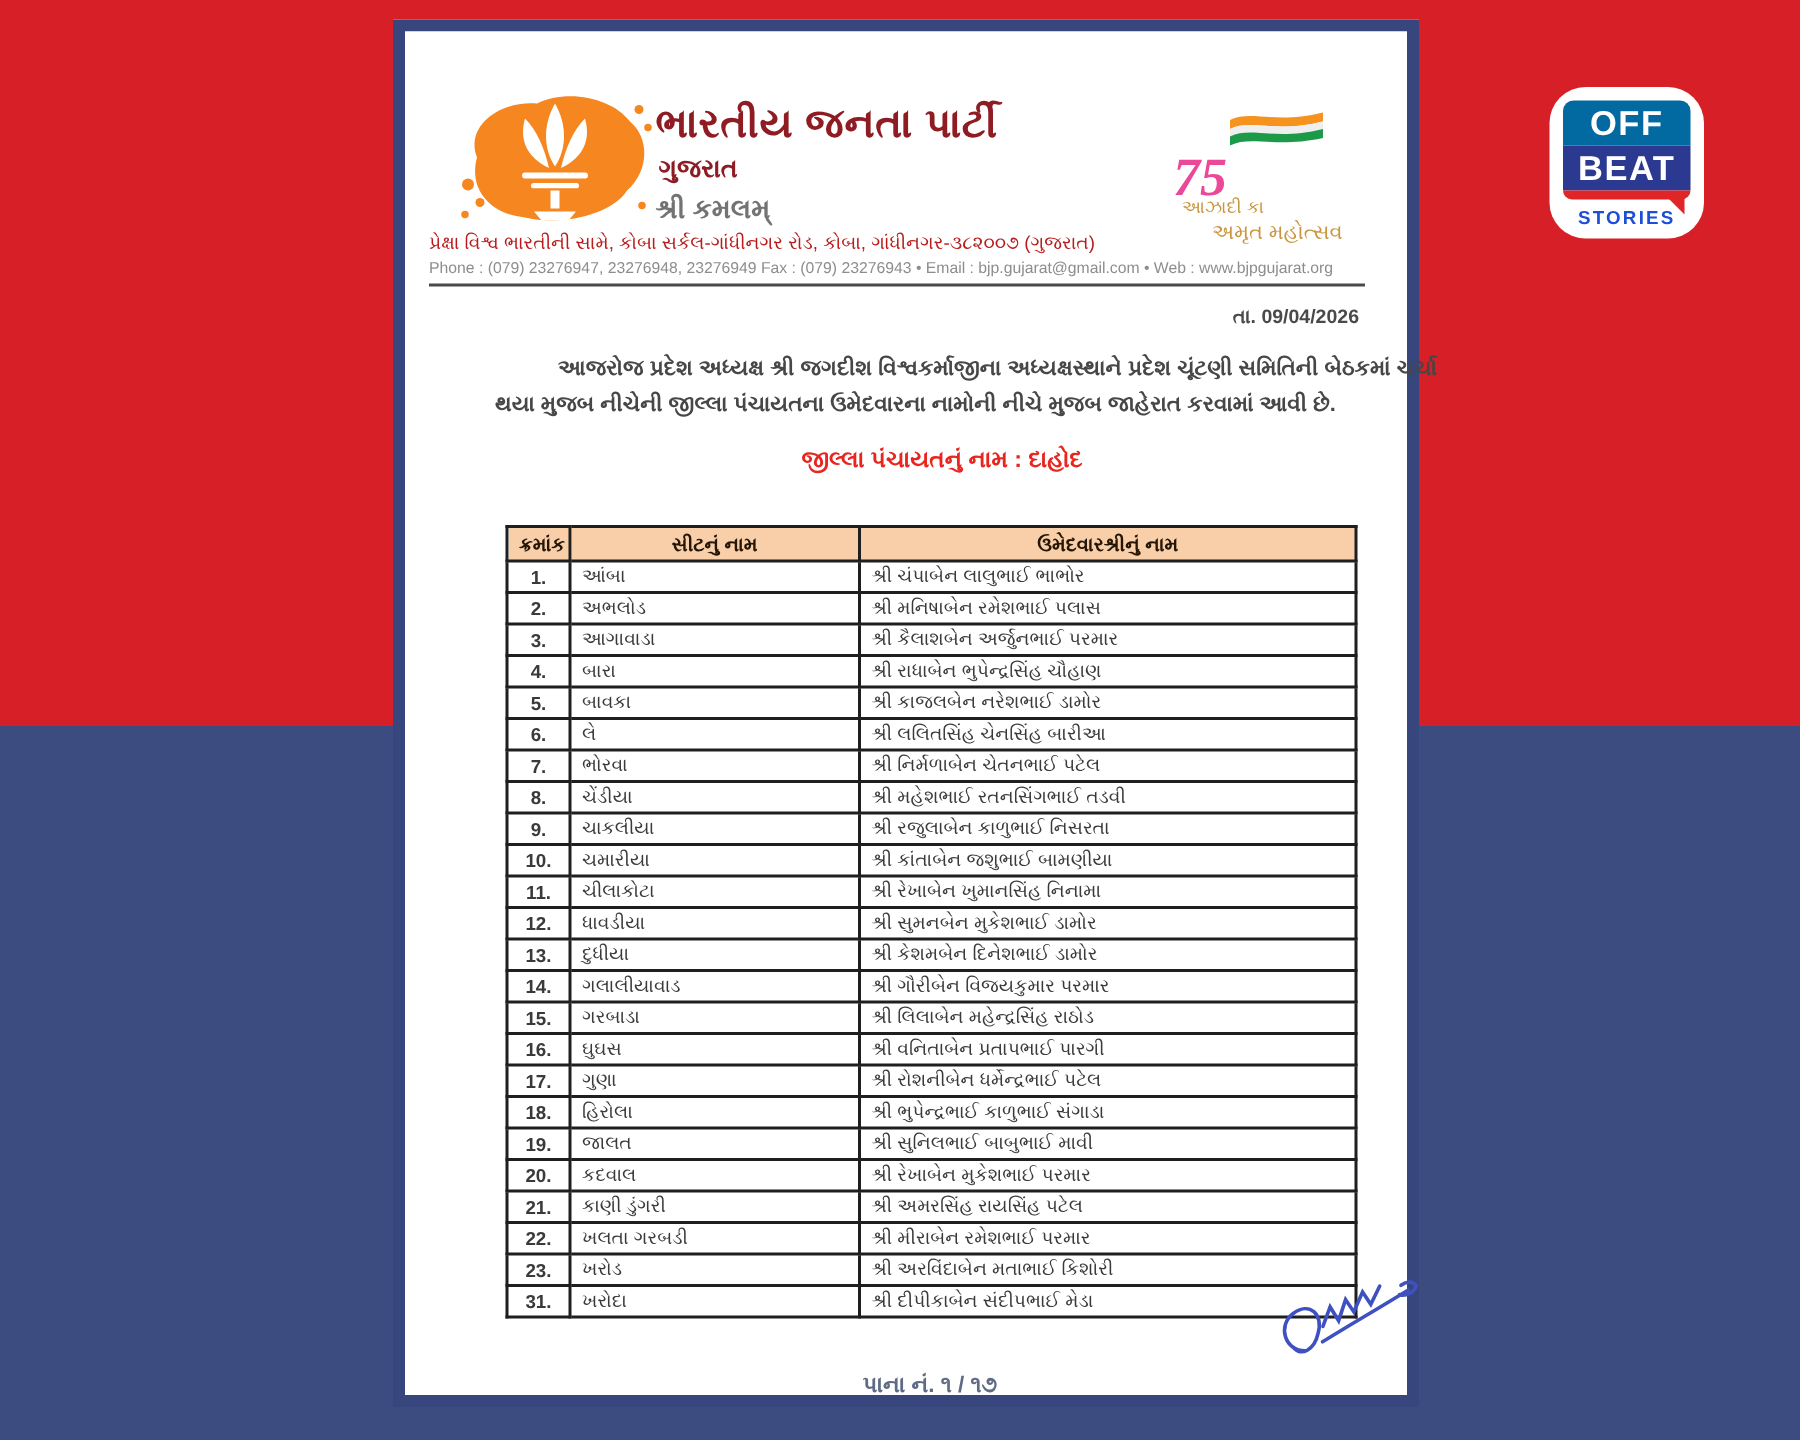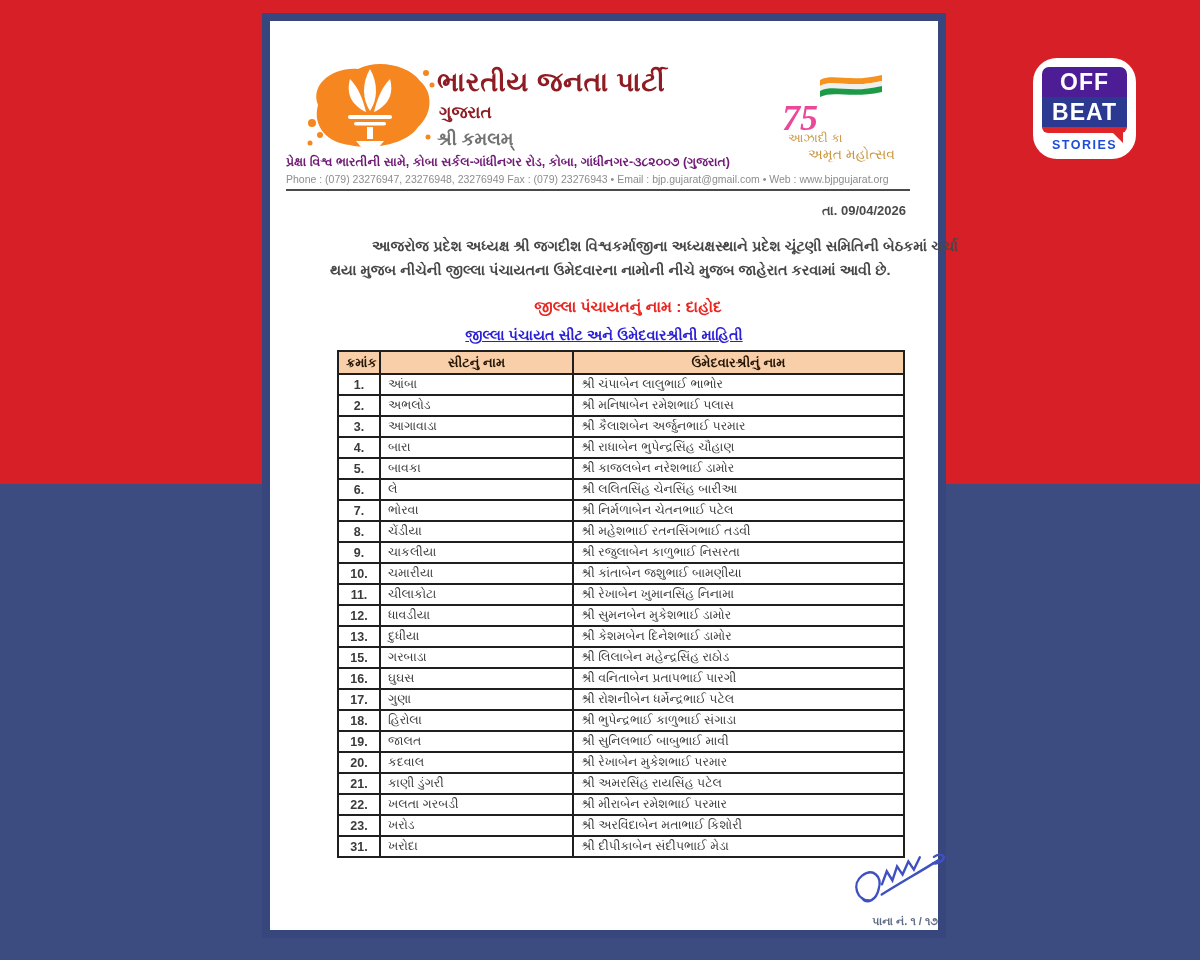--- a/index.html
+++ b/index.html
@@ -21,21 +21,21 @@
   .state-name { position:absolute; left:169px; top:82px; font-size:17px; font-weight:bold; color:#8e1c22; }
   .kamalam { position:absolute; left:167px; top:108px; font-size:18px; color:#737373; font-weight:bold; }
   .amrit { position:absolute; left:512px; top:50px; width:140px; }
   .amrit-top { display:flex; align-items:flex-start; }
   .amrit-75 { font-family:"Liberation Serif","DejaVu Serif",serif; font-style:italic;
     font-size:36px; line-height:30px; color:#ec4899; font-weight:bold;margin-top:32px; }
   .amrit-flag { margin-left:2px; margin-top:2px; }
   .amrit-l1 { font-size:12px; color:#c9963f; margin-left:6px; margin-top:-2px; }
   .amrit-l2 { font-size:14px; color:#c9963f; margin-left:26px; margin-top:1px; }
   .addr { position:absolute; left:16px; top:134px; width:636px; font-size:12.5px;
-    color:#701a75; font-weight:bold; }
+    color:#b91c1c; font-weight:normal; }
   .contact { position:absolute; left:16px; top:152px; width:636px; font-size:10.5px; color:#8d8d8d; }
   .head-rule { position:absolute; left:16px; top:168px; width:624px; height:0;
     border-top:2px solid #4a4a4a; }
 
   .date-line { position:absolute; right:32px; top:182px; font-size:13px; color:#4a4a4a; font-weight:bold; }
 
   .intro { position:absolute; left:16px; top:214px; width:628px; font-size:14.5px; line-height:1.65;
     color:#474747; text-align:justify; text-indent:42px; font-weight:bold;margin-left:44px; }
 
   .heading-red { position:absolute; left:0; top:277px; width:668px; text-align:center;
@@ -49,27 +49,27 @@
     border-collapse:collapse; table-layout:fixed; }
   .cand-table th, .cand-table td { border:2px solid #1f1f1f; font-size:12.5px;
     color:#3a3a3a; height:21px; padding:1px 7px; overflow:hidden; white-space:nowrap; }
   .cand-table th { background:#f8cfa8; color:#241505; font-weight:bold; text-align:center;
     font-size:13px; height:23px; }
   .col-serial { width:42px; text-align:center; font-weight:bold; }
   .col-seat   { width:193px; text-align:left; }
   .col-cand   { width:331px; text-align:left; }
 
   .signature { position:absolute; left:576px; top:826px; transform:rotate(-10deg); }
-  .page-num { position:absolute; left:0; top:894px; width:668px; text-align:right;
-    font-size:11px; color:#5f6b85; font-weight:bold;padding-left:32px; }
+  .page-num { position:absolute; left:0; top:894px; width:668px; text-align:center;
+    font-size:15px; color:#5f6b85; font-weight:bold;padding-left:32px; }
 
   
   .offbeat { position:absolute; left:1033px; top:58px; width:103px; height:101px;
     background:#ffffff; border-radius:24px; padding:9px 9px 0 9px; }
-  .ob-off  { height:30px; background:#4c1d95; border-radius:7px 7px 0 0; color:#fff;
+  .ob-off  { height:30px; background:#0369a1; border-radius:7px 7px 0 0; color:#fff;
     font-weight:bold; font-size:23px; text-align:center; line-height:31px; letter-spacing:1px; }
   .ob-beat { height:30px; background:#2b3990; color:#fff; font-weight:bold; font-size:23px;
     text-align:center; line-height:30px; letter-spacing:1px; position:relative; }
   .ob-strip { height:6px; background:#e02528; border-radius:0 0 7px 7px; position:relative; }
   .ob-tail { position:absolute; right:4px; top:5px; width:0; height:0;
     border-left:11px solid transparent; border-top:11px solid #e02528; }
   .ob-stories { height:22px; color:#1d4ed8; font-weight:bold; font-size:12.5px;
     text-align:center; line-height:24px; letter-spacing:1.5px; }
 </style>
 </head>
@@ -119,23 +119,20 @@
 
       <div class="addr">પ્રેક્ષા વિશ્વ ભારતીની સામે, કોબા સર્કલ-ગાંધીનગર રોડ, કોબા, ગાંધીનગર-૩૮૨૦૦૭ (ગુજરાત)</div>
       <div class="contact">Phone : (079) 23276947, 23276948, 23276949  Fax : (079) 23276943   •   Email : bjp.gujarat@gmail.com • Web : www.bjpgujarat.org</div>
       <div class="head-rule"></div>
 
       <div class="date-line">તા. 09/04/2026</div>
 
       <div class="intro">આજરોજ પ્રદેશ અધ્યક્ષ શ્રી જગદીશ વિશ્વકર્માજીના અધ્યક્ષસ્થાને પ્રદેશ ચૂંટણી સમિતિની બેઠકમાં ચર્ચા થયા મુજબ નીચેની જીલ્લા પંચાયતના ઉમેદવારના નામોની નીચે મુજબ જાહેરાત કરવામાં આવી છે.</div>
 
       <div class="heading-red">જીલ્લા પંચાયતનું નામ : દાહોદ</div>
-      <div class="heading-link">
-        <span>જીલ્લા પંચાયત સીટ અને ઉમેદવારશ્રીની માહિતી</span>
-      </div>
 
       <table class="cand-table">
         <thead>
           <tr>
             <th class="col-serial">ક્રમાંક</th>
             <th class="col-seat">સીટનું નામ</th>
             <th class="col-cand">ઉમેદવારશ્રીનું નામ</th>
           </tr>
         </thead>
         <tbody>
@@ -198,20 +195,25 @@
               <td class="col-serial">12.</td>
               <td class="col-seat">ધાવડીયા</td>
               <td class="col-cand">શ્રી સુમનબેન મુકેશભાઈ ડામોર</td>
             </tr>
             <tr>
               <td class="col-serial">13.</td>
               <td class="col-seat">દુધીયા</td>
               <td class="col-cand">શ્રી કેશમબેન દિનેશભાઈ ડામોર</td>
             </tr>
             <tr>
+              <td class="col-serial">14.</td>
+              <td class="col-seat">ગલાલીયાવાડ</td>
+              <td class="col-cand">શ્રી ગૌરીબેન વિજયકુમાર પરમાર</td>
+            </tr>
+            <tr>
               <td class="col-serial">15.</td>
               <td class="col-seat">ગરબાડા</td>
               <td class="col-cand">શ્રી લિલાબેન મહેન્દ્રસિંહ રાઠોડ</td>
             </tr>
             <tr>
               <td class="col-serial">16.</td>
               <td class="col-seat">ઘુઘસ</td>
               <td class="col-cand">શ્રી વનિતાબેન પ્રતાપભાઈ પારગી</td>
             </tr>
             <tr>

